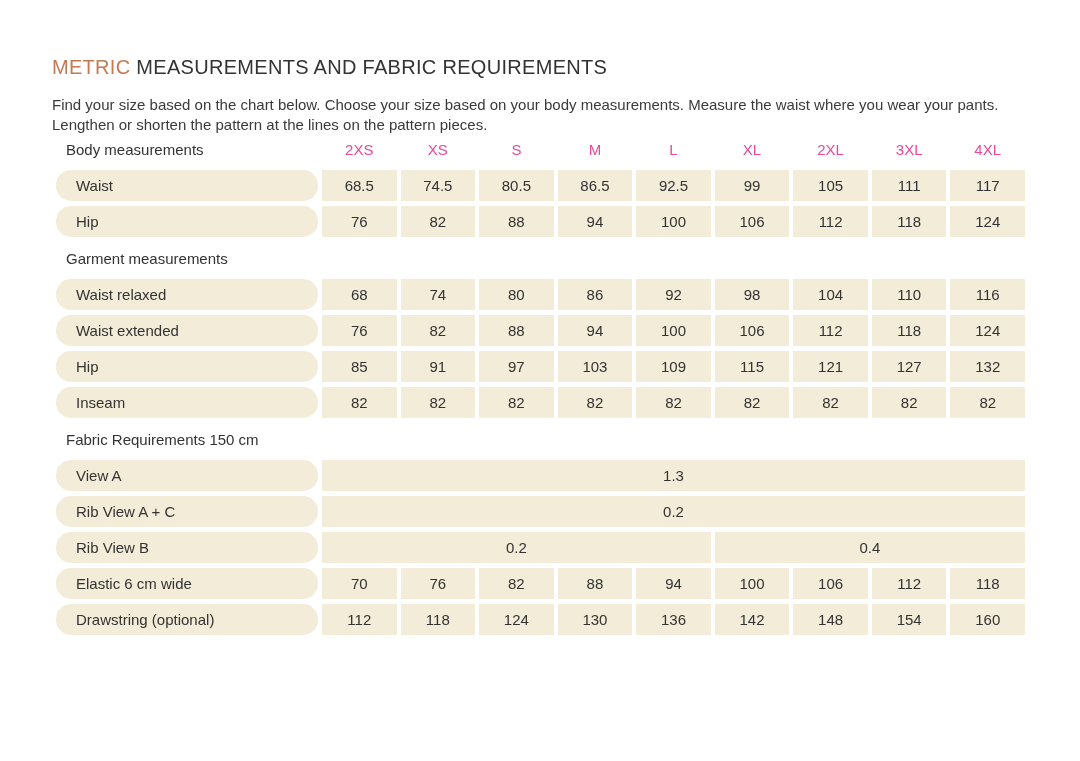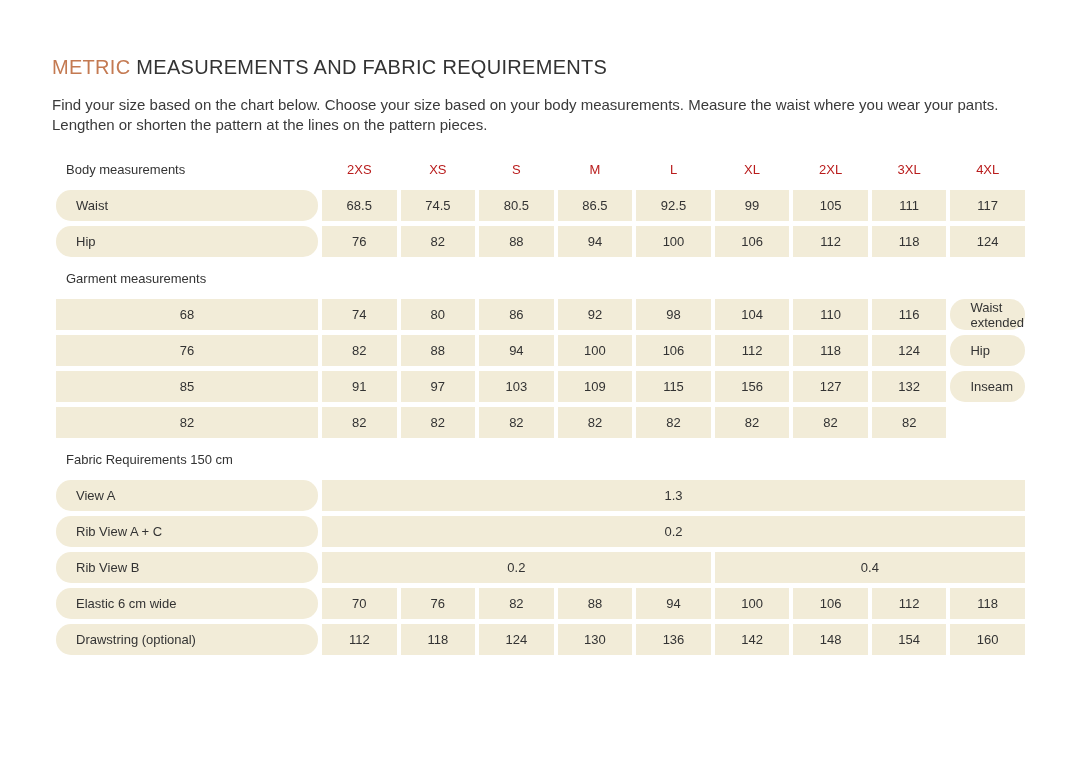--- a/index.html
+++ b/index.html
@@ -35,37 +35,36 @@
   }
   .size-table {
     position: absolute;
     left: 56px;
     top: 133px;
     width: 969px;
     display: grid;
     grid-template-columns: 262px repeat(9, 1fr);
     column-gap: 4px;
     row-gap: 5px;
-    font-size: 13px;
-    margin-top: 20px;
+    font-size: 15px;
   }
   .section-label {
     height: 32px;
     display: flex;
     align-items: center;
     padding-left: 10px;
     color: #333333;
     background: transparent;
   }
   .size-header {
     height: 32px;
     display: flex;
     align-items: center;
     justify-content: center;
-    color: #b91c1c;
+    color: #ec4899;
   }
   .cell {
     height: 31px;
     display: flex;
     align-items: center;
     background: #f2ecd8;
   }
   .label-cell { padding-left: 20px; justify-content: flex-start; border-radius: 15px; }
   .value-cell { justify-content: center; }
   .page-number {
@@ -112,20 +111,21 @@
       <div class="cell value-cell">76</div>
       <div class="cell value-cell">82</div>
       <div class="cell value-cell">88</div>
       <div class="cell value-cell">94</div>
       <div class="cell value-cell">100</div>
       <div class="cell value-cell">106</div>
       <div class="cell value-cell">112</div>
       <div class="cell value-cell">118</div>
       <div class="cell value-cell">124</div>
       <div class="section-label" style="grid-column: 1 / -1;">Garment measurements</div>
+      <div class="cell label-cell">Waist relaxed</div>
       <div class="cell value-cell">68</div>
       <div class="cell value-cell">74</div>
       <div class="cell value-cell">80</div>
       <div class="cell value-cell">86</div>
       <div class="cell value-cell">92</div>
       <div class="cell value-cell">98</div>
       <div class="cell value-cell">104</div>
       <div class="cell value-cell">110</div>
       <div class="cell value-cell">116</div>
       <div class="cell label-cell">Waist extended</div>
@@ -138,21 +138,21 @@
       <div class="cell value-cell">112</div>
       <div class="cell value-cell">118</div>
       <div class="cell value-cell">124</div>
       <div class="cell label-cell">Hip</div>
       <div class="cell value-cell">85</div>
       <div class="cell value-cell">91</div>
       <div class="cell value-cell">97</div>
       <div class="cell value-cell">103</div>
       <div class="cell value-cell">109</div>
       <div class="cell value-cell">115</div>
-      <div class="cell value-cell">156</div>
+      <div class="cell value-cell">121</div>
       <div class="cell value-cell">127</div>
       <div class="cell value-cell">132</div>
       <div class="cell label-cell">Inseam</div>
       <div class="cell value-cell">82</div>
       <div class="cell value-cell">82</div>
       <div class="cell value-cell">82</div>
       <div class="cell value-cell">82</div>
       <div class="cell value-cell">82</div>
       <div class="cell value-cell">82</div>
       <div class="cell value-cell">82</div>

